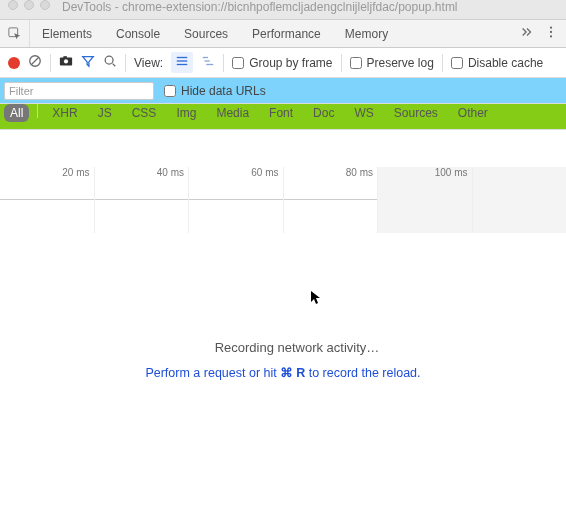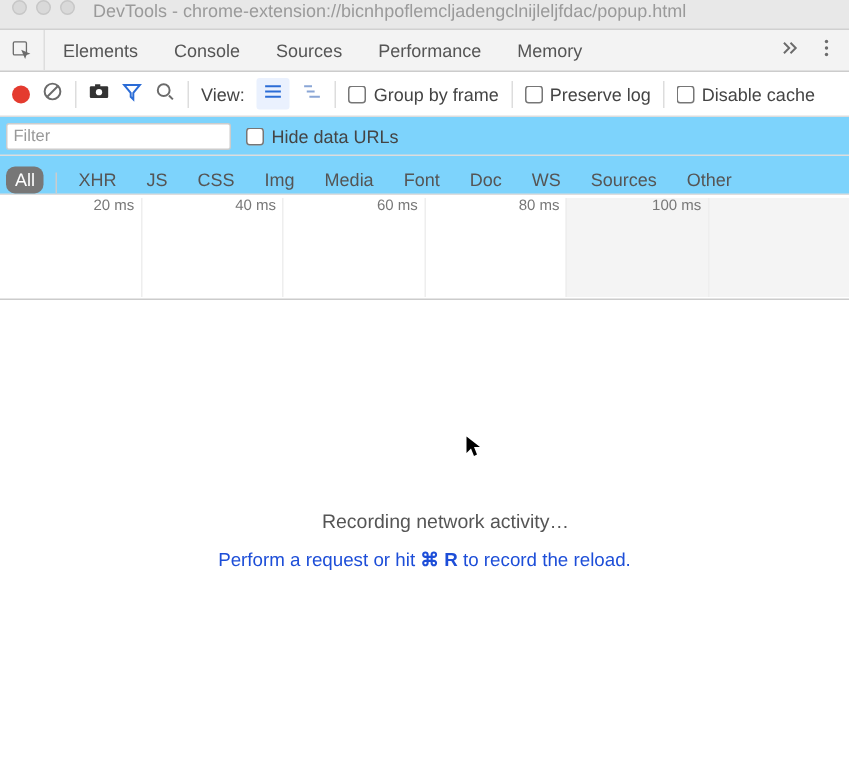--- a/index.html
+++ b/index.html
@@ -100,26 +100,26 @@
     font-size: 11px;
     padding: 0 4px;
     color:#555;
     outline: none;
   }
   .filter-input::placeholder { color:#999; }
   
   .types-row {
     height: 26px;
     border-bottom: 1px solid #ddd;
-    display:flex; align-items:flex-end;
+    display:flex; align-items:flex-start;
     padding: 0 4px;
     gap: 8px;
     font-size: 12px;
     color:#555;
-    background:#7dd3fc;
+    background:#84cc16;
   }
   .type-chip {
     padding: 2px 6px;
     border-radius: 6px;
   }
   .type-chip.active {
     background:#777; color:#fff;
   }
   .types-sep { width:1px; height:14px; background:#ccc; }
   
@@ -127,21 +127,21 @@
     height: 70px;
     border-bottom: 1px solid #ccc;
     background:#fff;
     position:relative;
   }
   .tl-labels {
     position:absolute; top:2px; left:0; right:0; height:12px;
     display:flex;
     font-size:10px; color:#777;
   }
-  .tl-col { flex:1; border-left:1px solid #eee; position:relative; height:66px; }
+  .tl-col { flex:1; border-left:1px solid #eee; position:relative; height:66px;margin-top:35px; }
   .tl-col:first-child { border-left:none;}
   .tl-col.grey { background:#f4f4f4; }
   .tl-lbl { position:absolute; top:0; right:4px; }
   
   .empty {
     padding-top: 140px;
     text-align:center;
     color:#555;
     font-size: 13px;
   }

